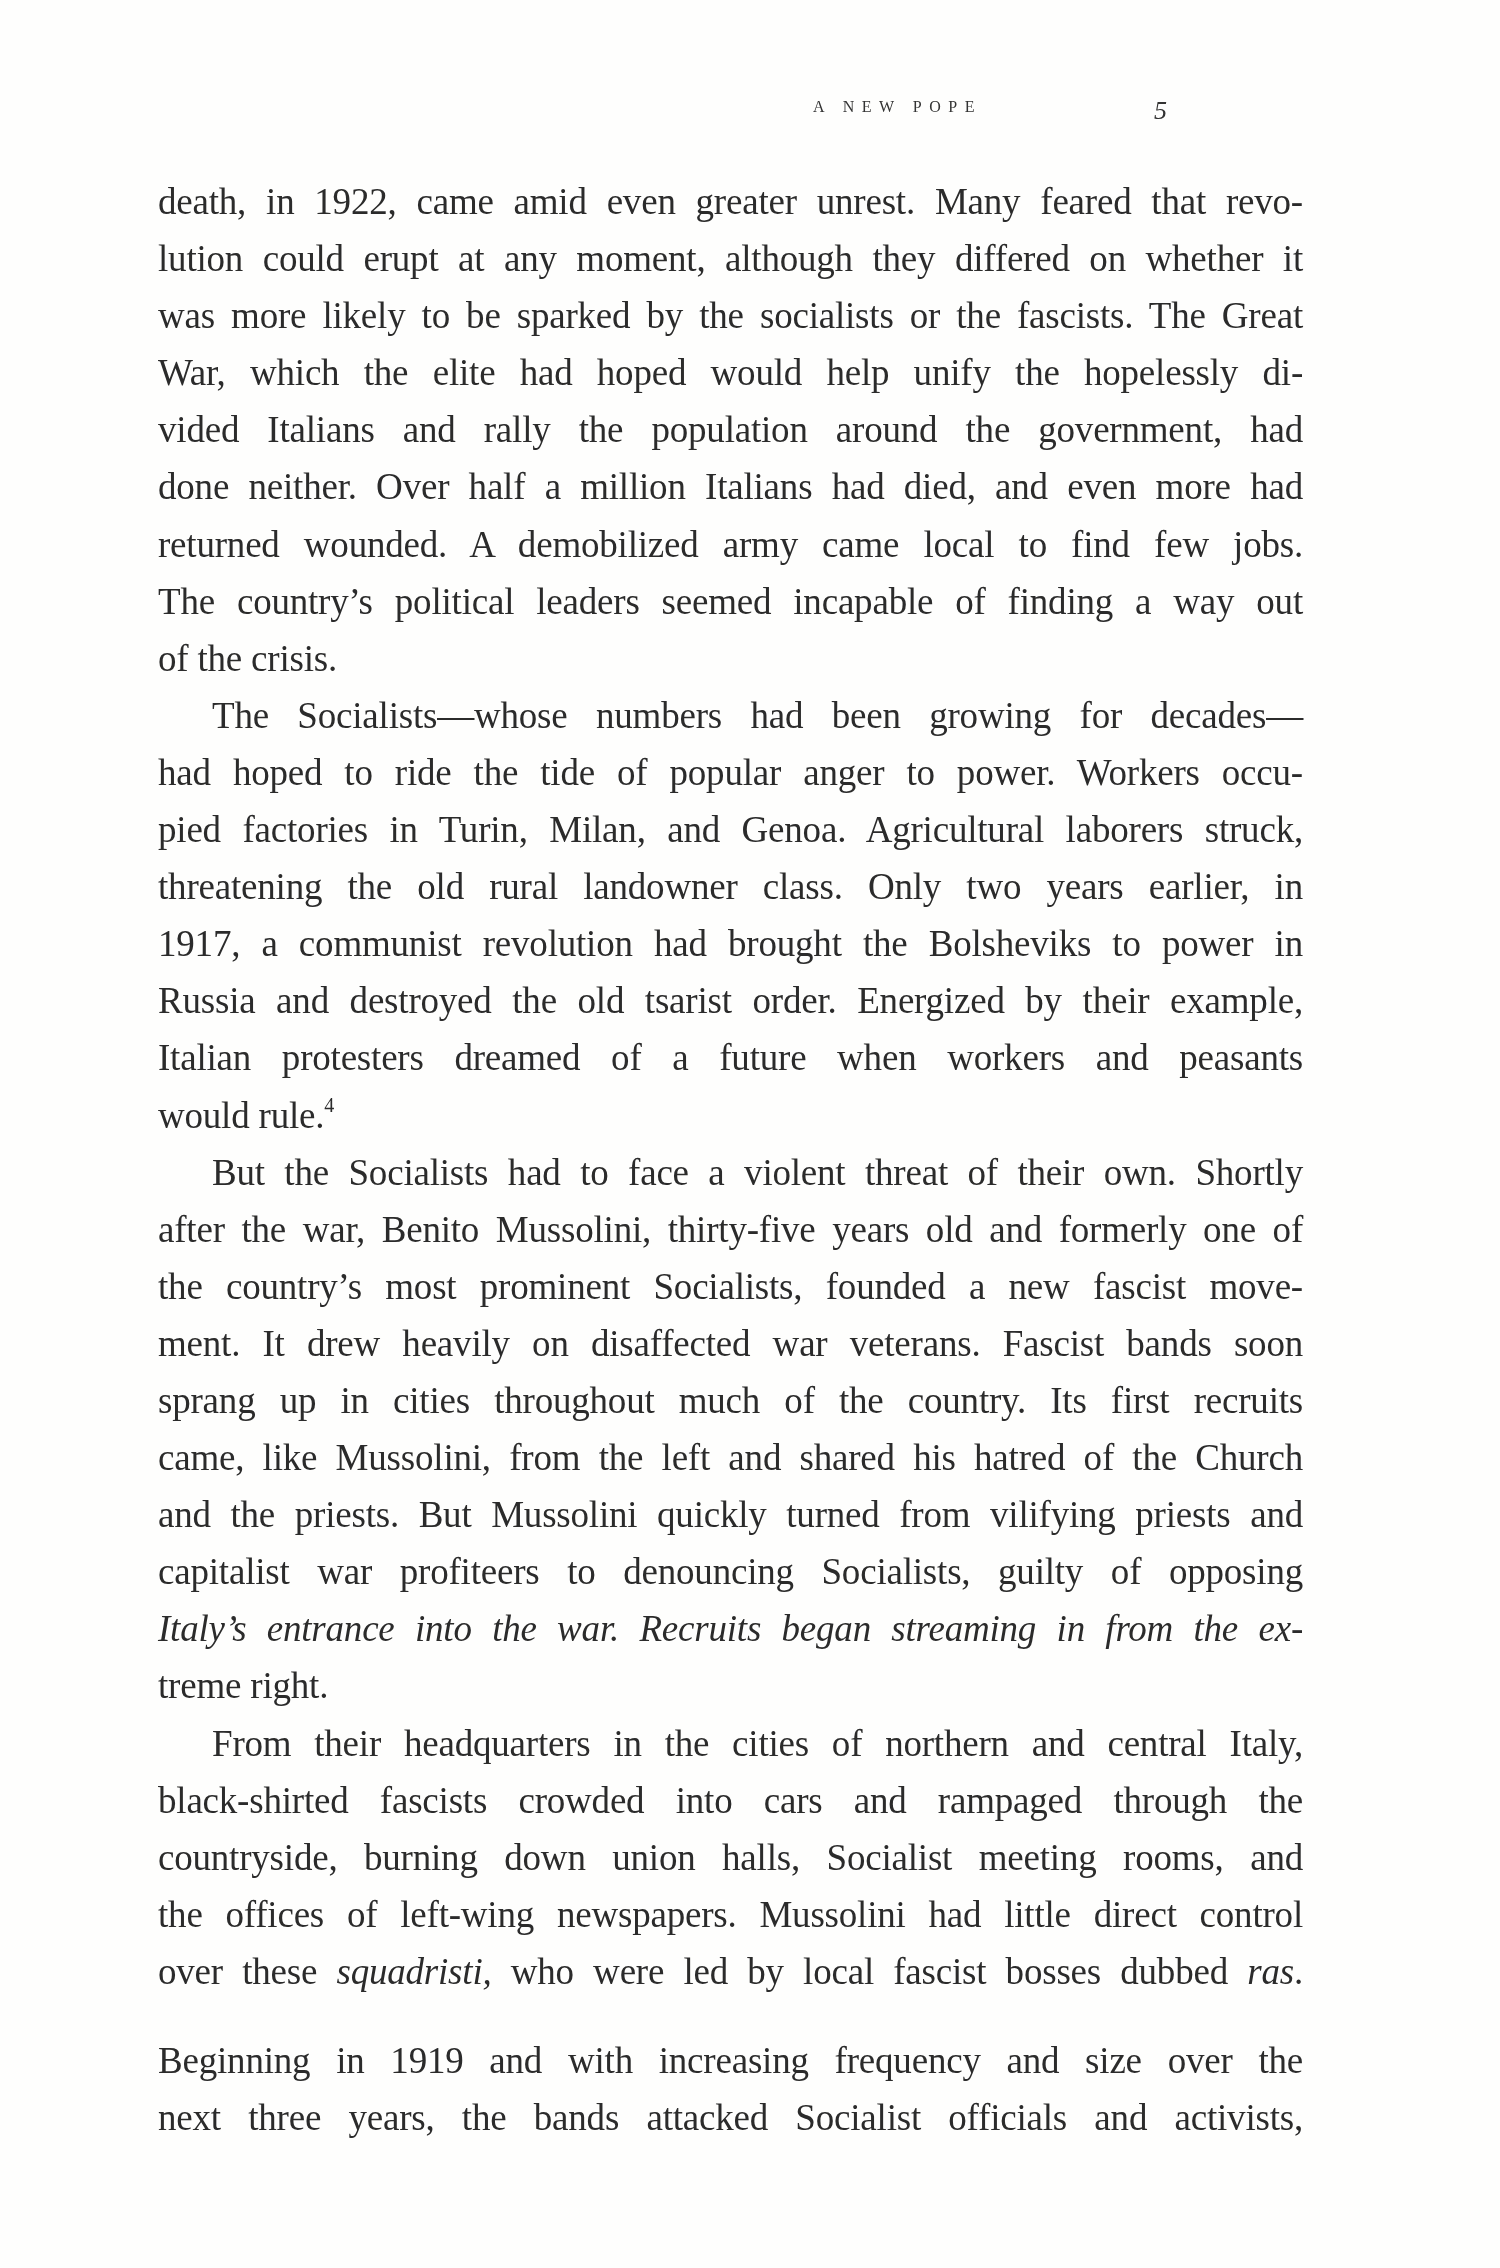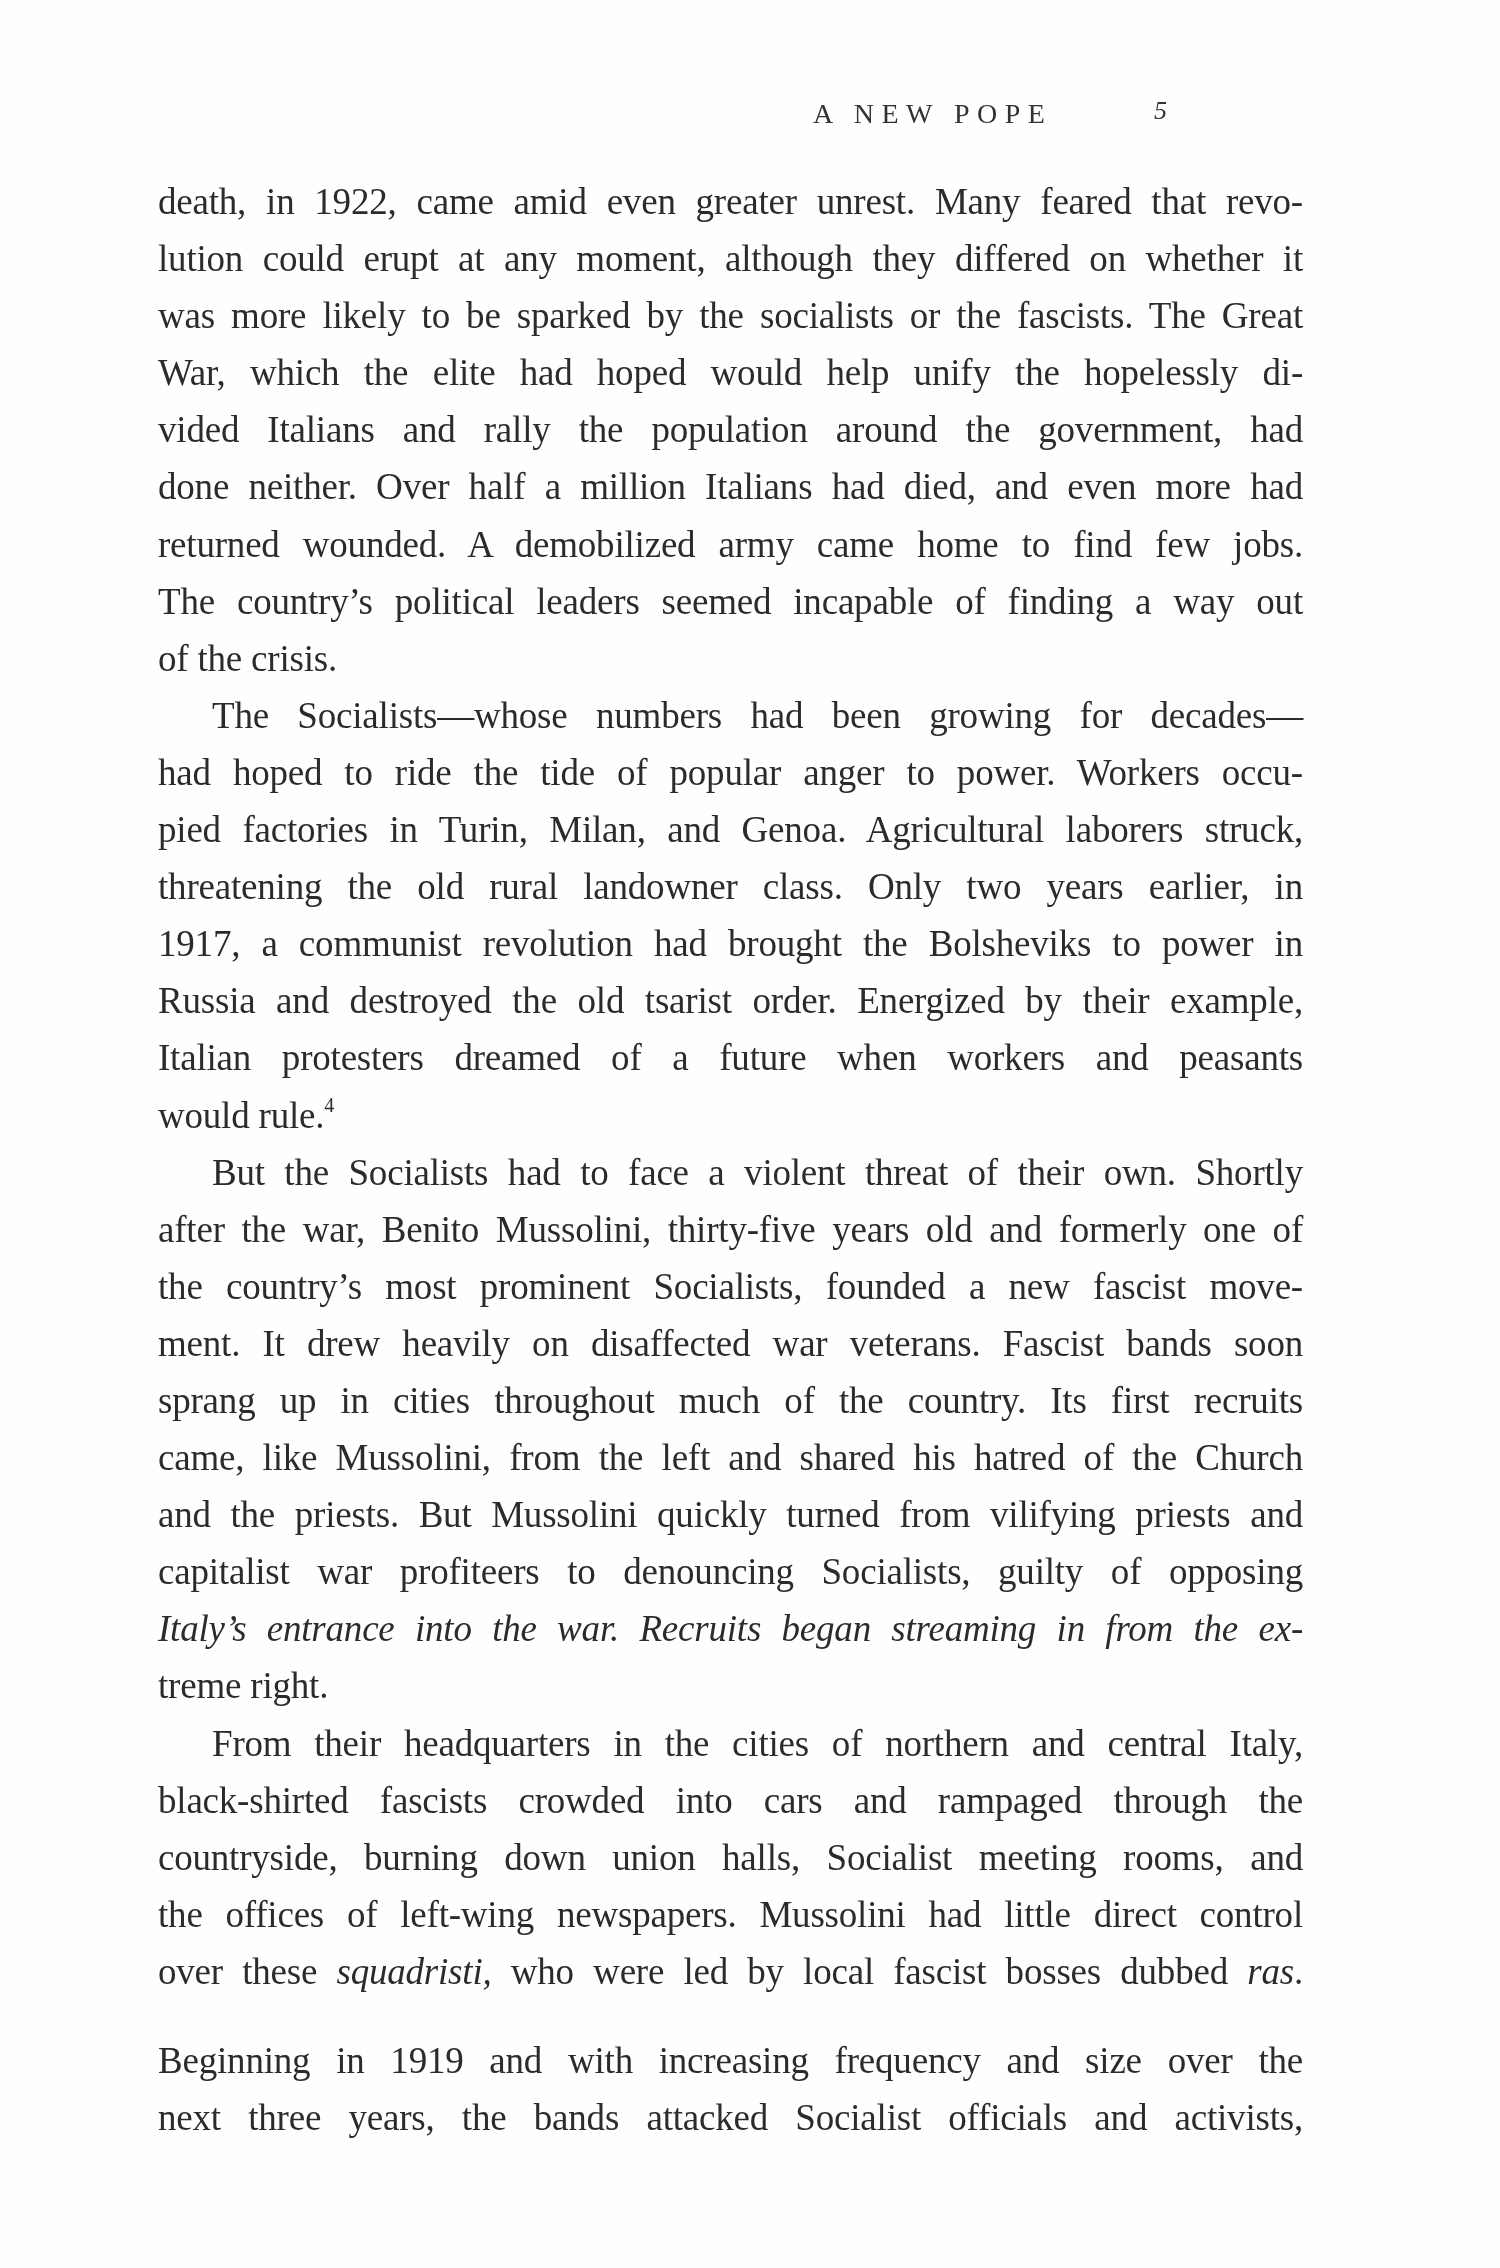--- a/index.html
+++ b/index.html
@@ -26,21 +26,21 @@
       position: absolute;
       top: 98px;
       left: 0;
       width: 1500px;
       height: 40px;
     }
     .running-title {
       position: absolute;
       left: 813px;
       top: 0;
-      font-size: 28px;
+      font-size: 16px;
       letter-spacing: 7.5px;
       color: #333;
       font-family: "Liberation Serif", serif;
     }
     .folio {
       position: absolute;
       left: 1154px;
       top: -2px;
       font-size: 26px;
       font-style: italic;
@@ -89,21 +89,21 @@
 
   <div class="text-block">
 
     <div>
       <span class="line" style="word-spacing: 0px;">death, in 1922, came amid even greater unrest. Many feared that revo-</span>
       <span class="line" style="word-spacing: 0px;">lution could erupt at any moment, although they differed on whether it</span>
       <span class="line" style="word-spacing: 0px;">was more likely to be sparked by the socialists or the fascists. The Great</span>
       <span class="line" style="word-spacing: 0px;">War, which the elite had hoped would help unify the hopelessly di-</span>
       <span class="line" style="word-spacing: 0px;">vided Italians and rally the population around the government, had</span>
       <span class="line" style="word-spacing: 0px;">done neither. Over half a million Italians had died, and even more had</span>
-      <span class="line" style="word-spacing: 0px;">returned wounded. A demobilized army came home to find few jobs.</span>
+      <span class="line" style="word-spacing: 0px;">returned wounded. A demobilized army came local to find few jobs.</span>
       <span class="line" style="word-spacing: 0px;">The country’s political leaders seemed incapable of finding a way out</span>
       <span class="line last">of the crisis.</span>
     </div>
 
     <div>
       <span class="line indent" style="word-spacing: 0px;">The Socialists—whose numbers had been growing for decades—</span>
       <span class="line" style="word-spacing: 0px;">had hoped to ride the tide of popular anger to power. Workers occu-</span>
       <span class="line" style="word-spacing: 0px;">pied factories in Turin, Milan, and Genoa. Agricultural laborers struck,</span>
       <span class="line" style="word-spacing: 0px;">threatening the old rural landowner class. Only two years earlier, in</span>
       <span class="line" style="word-spacing: 0px;">1917, a communist revolution had brought the Bolsheviks to power in</span>

